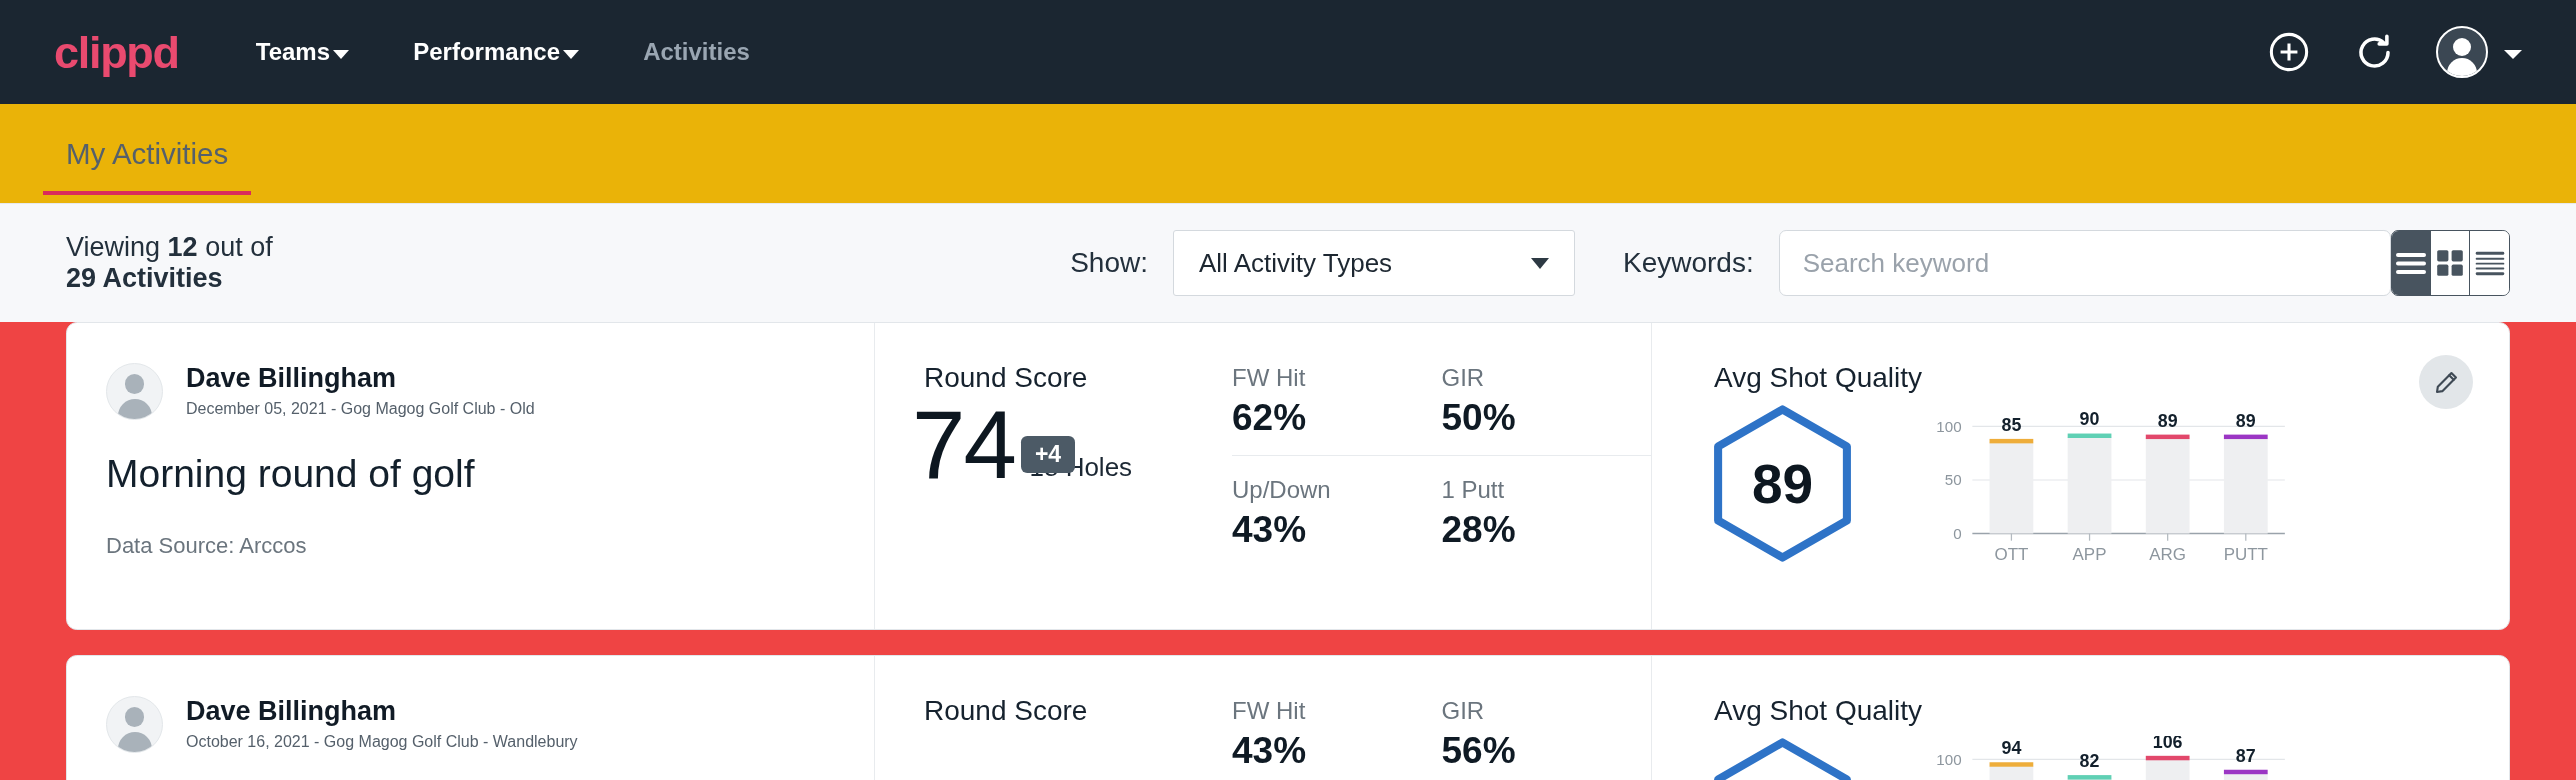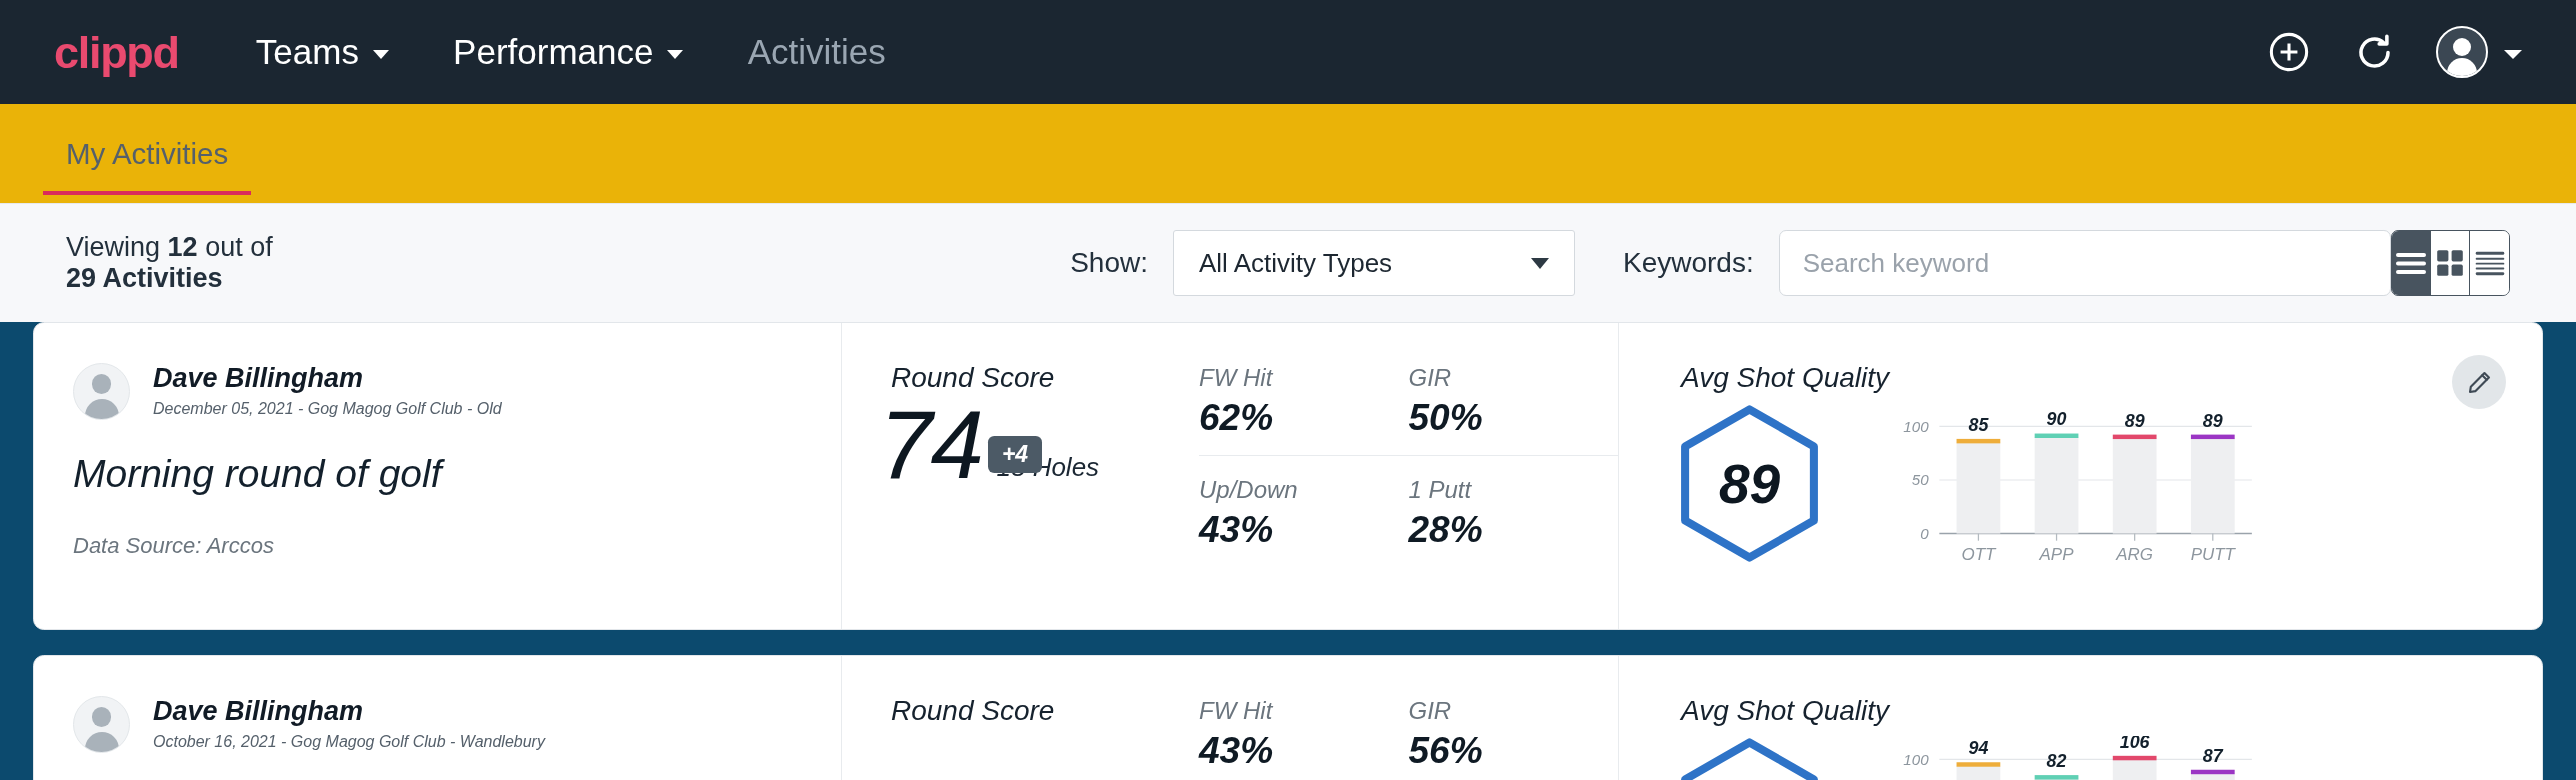--- a/index.html
+++ b/index.html
@@ -21,22 +21,22 @@
   .logo {
     font-size: 45px;
     font-weight: 700;
     color: #e94a6f;
     letter-spacing: -1.3px;
     margin-right: 70px;
     line-height: 1;
   }
   .navitems { display: flex; align-items: center; gap: 50px; flex: 1; }
   .navitem {
-    display: flex; align-items: center; gap: 14px;
-    color: #ffffff; font-size: 35px; font-weight: 400;
+    display: flex; align-items: center; gap: 3px;
+    color: #ffffff; font-size: 24px; font-weight: 700;
     cursor: pointer; padding: 5.4px 7.1px;
   }
   .navitem.muted { color: #9aa6b2; }
   .chev {
     width: 0; height: 0;
     border-left: 8px solid transparent;
     border-right: 8px solid transparent;
     border-top: 9px solid currentColor;
     margin-top: 5.4px;
   }
@@ -96,21 +96,21 @@
     border: 0.9px solid #d4d9de; border-radius: 7.1px;
     display: flex; align-items: center; padding: 0 23px;
     font-size: 26px; color: #9aa2ab;
   }
   .viewtoggle { margin-left: auto; display: flex; border: 1.8px solid #48545f; border-radius: 7.1px; overflow: hidden; }
   .vbtn { width: 69px; height: 64px; display:flex; align-items:center; justify-content:center; background:#ffffff; cursor:pointer; border-right: 1.8px solid #48545f; }
   .vbtn:last-child { border-right: none; }
   .vbtn.active { background: #48545f; }
 
   
-  .content { background: #0c4a6e; height: calc(780px - 104px - 100px - 118px); padding: 0 33px; font-style: italic; }
+  .content { background: #ef4444; height: calc(780px - 104px - 100px - 118px); padding: 0 66px; }
   .card {
     background: #ffffff;
     border: 0.9px solid #e2e6ea;
     border-radius: 10.7px;
     height: 308px;
     display: flex;
     position: relative;
     margin-bottom: 25px;
   }
 

